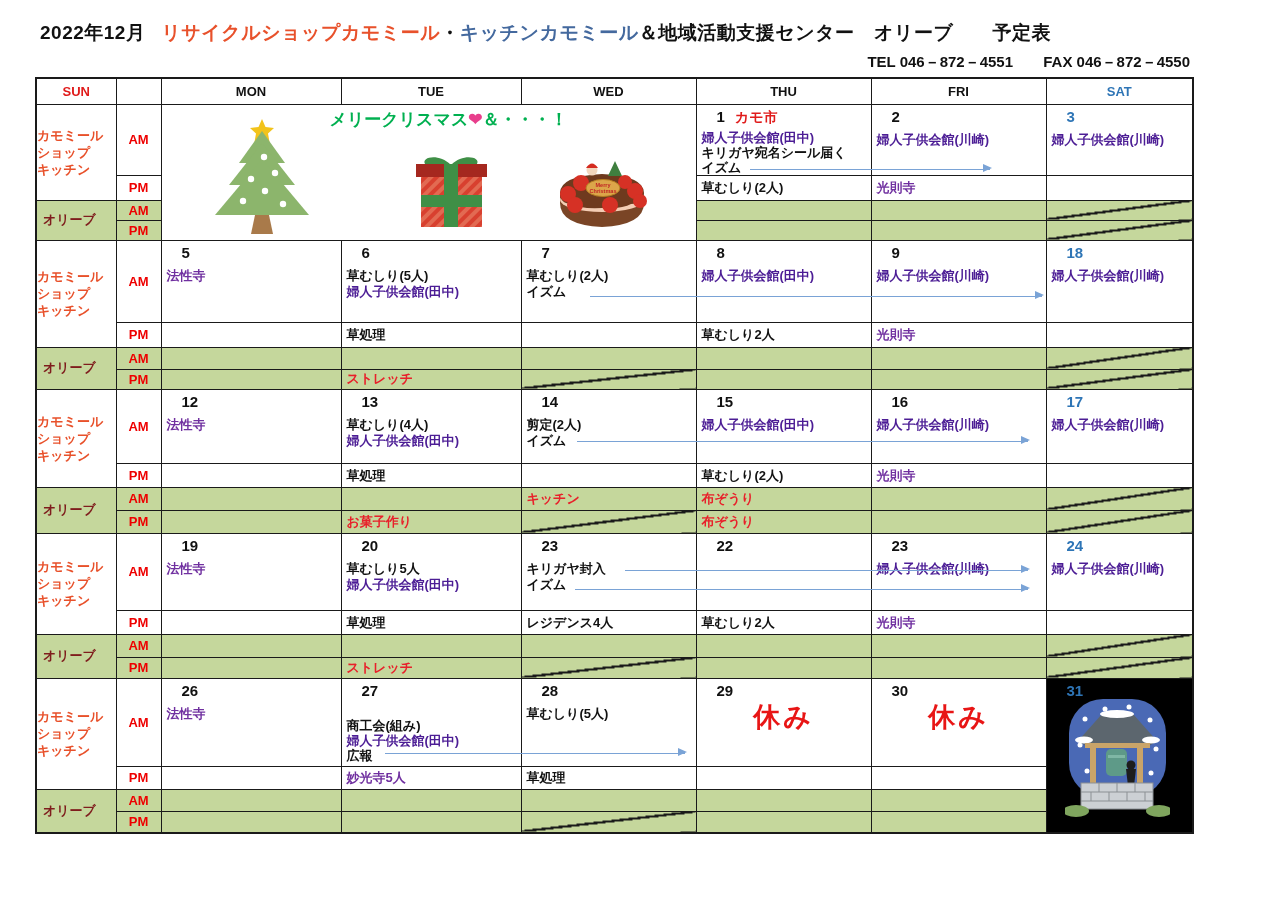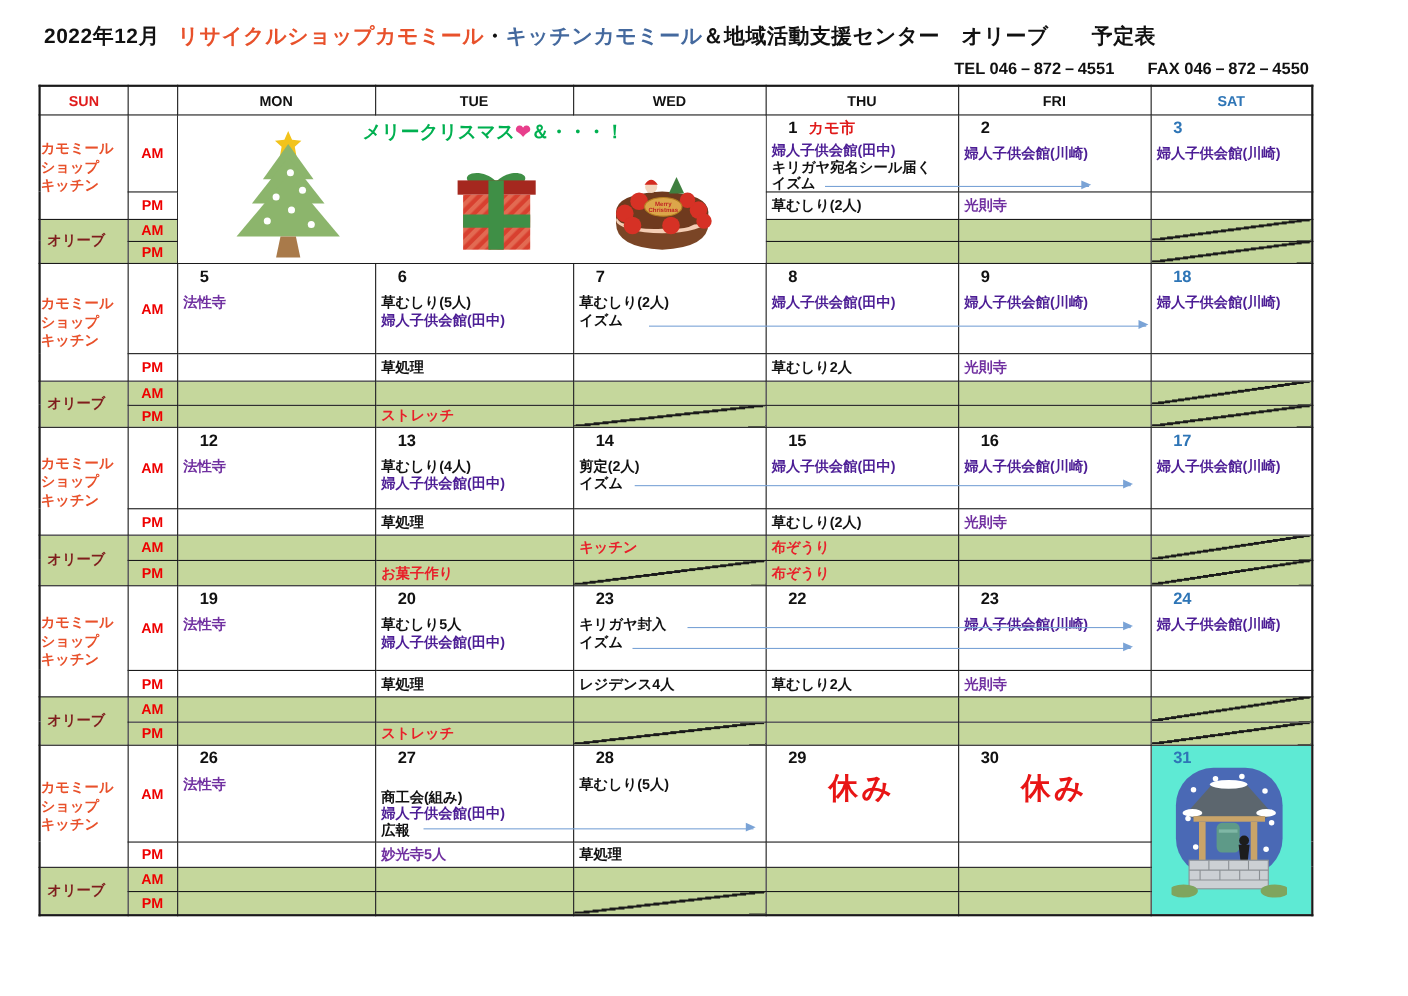--- a/index.html
+++ b/index.html
@@ -60,21 +60,21 @@
 
   
   td.xmas-cell{position:relative;background:#fff;}
   .xmas-msg{position:absolute;top:3px;left:168px;font-size:17px;color:#00b050;white-space:nowrap;text-align:right;}
   .xmas-msg .heart{color:#e83e8c;}
   .xmas-tree{position:absolute;left:45px;top:12px;}
   .xmas-gift{position:absolute;left:247px;top:46px;}
   .xmas-cake{position:absolute;left:385px;top:48px;}
 
   
-  td.bell-cell{position:relative;background:#5eead4;}
+  td.bell-cell{position:relative;background:#000000;}
   .bell-img{position:absolute;left:18px;top:16px;}
 
   
   .arrow{position:absolute;height:0;border-top:1.6px solid #7aa3d6;}
   .arrow::after{content:"";position:absolute;right:-2px;top:-5.6px;width:0;height:0;
     border-left:9px solid #7aa3d6;border-top:4.5px solid transparent;border-bottom:4.5px solid transparent;}
 
   .footer-note{position:absolute;top:834px;left:35px;width:1125px;text-align:right;font-size:13.5px;color:#111;}
 </style>
 </head>

